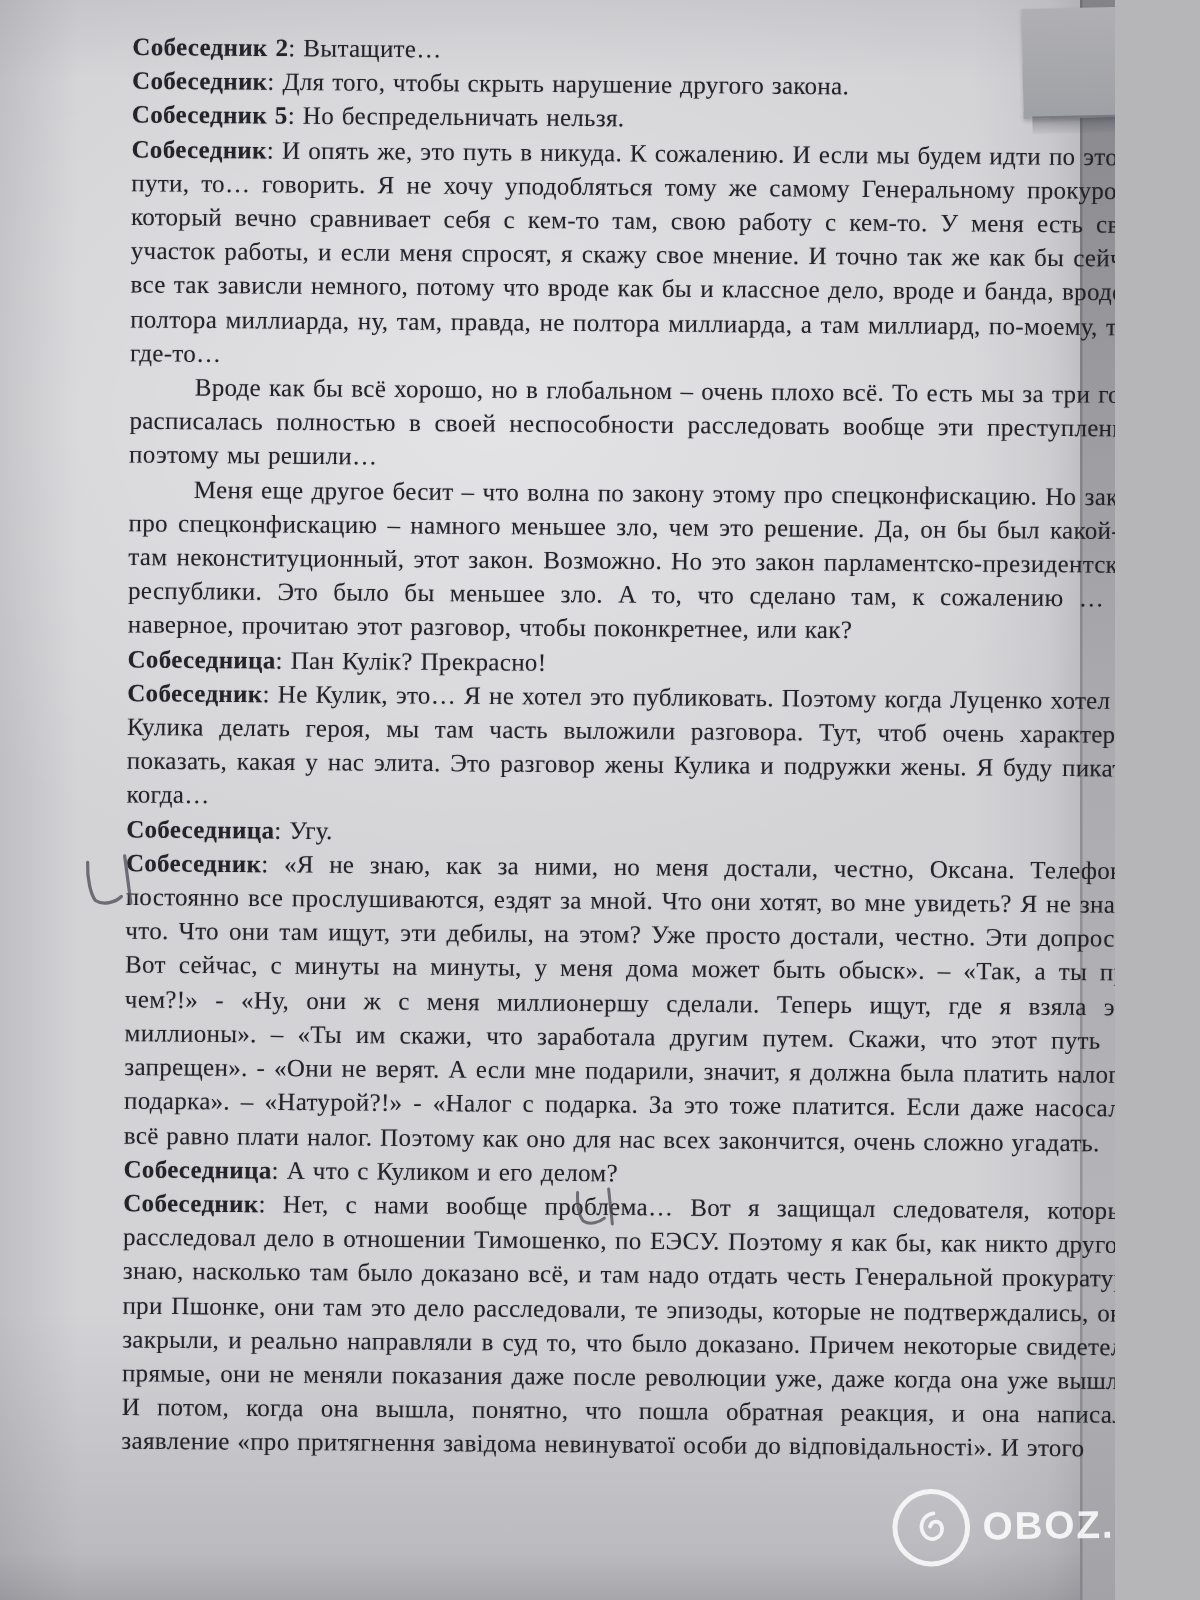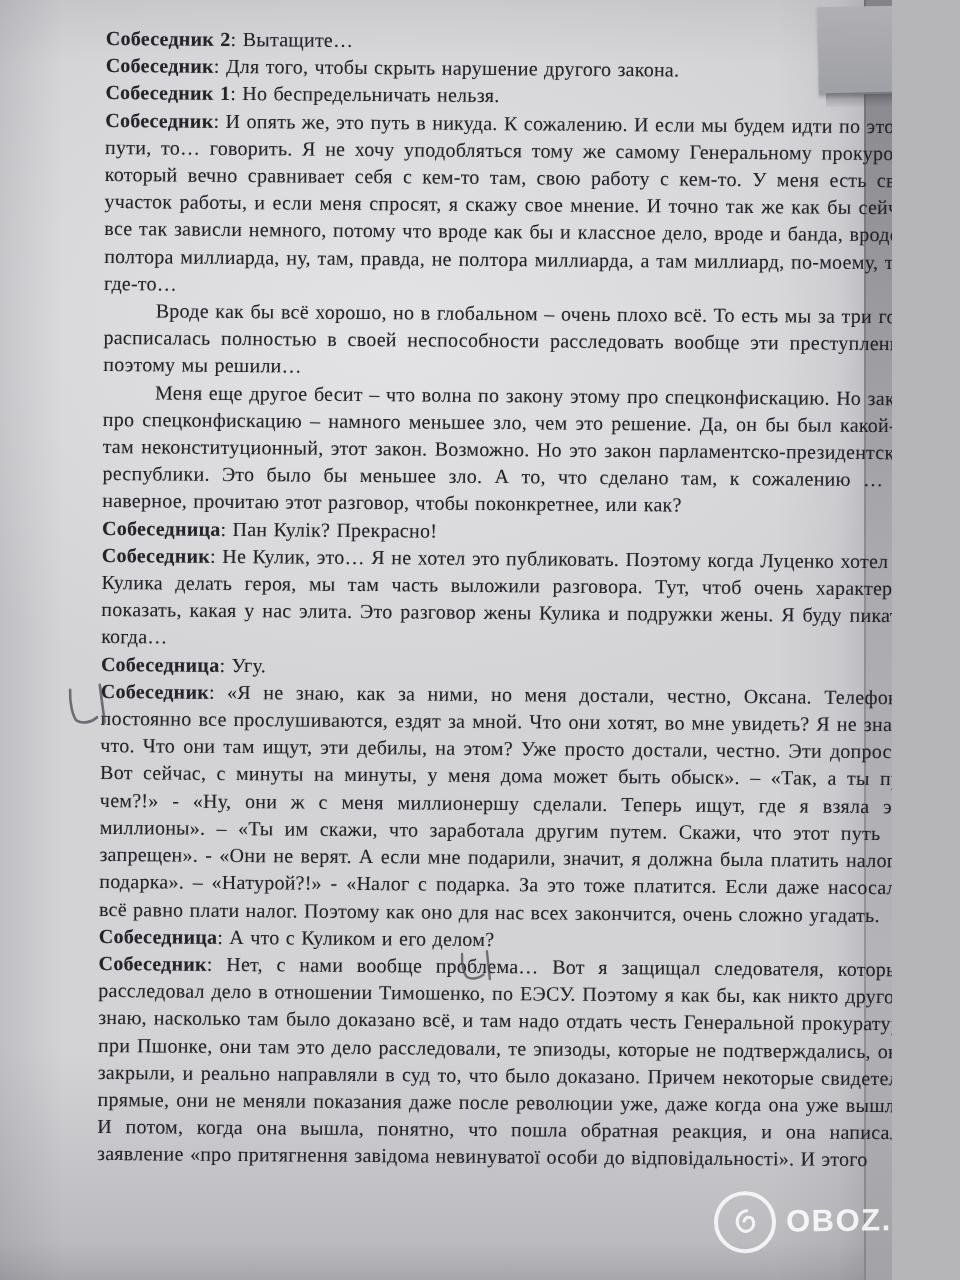--- a/index.html
+++ b/index.html
@@ -72,21 +72,21 @@
   <div class="right-edge"></div>
   <div class="tape"></div>
   <div class="tape-shadow"></div>
 
   <div class="transcript">
 
     <p class="para"><b class="speaker">Собеседник 2</b><span>: </span><span>Вытащите…</span></p>
 
     <p class="para"><b class="speaker">Собеседник</b><span>: </span><span>Для того, чтобы скрыть нарушение другого закона.</span></p>
 
-    <p class="para"><b class="speaker">Собеседник 1</b><span>: </span><span>Но беспредельничать нельзя.</span></p>
+    <p class="para"><b class="speaker">Собеседник 5</b><span>: </span><span>Но беспредельничать нельзя.</span></p>
 
     <p class="para"><b class="speaker">Собеседник</b><span>: </span><span>И опять же, это путь в никуда. К сожалению. И если мы будем идти по этому пути, то… говорить. Я не хочу уподобляться тому же самому Генеральному прокурору, который вечно сравнивает себя с кем-то там, свою работу с кем-то. У меня есть свой участок работы, и если меня спросят, я скажу свое мнение. И точно так же как бы сейчас все так зависли немного, потому что вроде как бы и классное дело, вроде и банда, вроде и полтора миллиарда, ну, там, правда, не полтора миллиарда, а там миллиард, по-моему, там где-то…</span></p>
 
     <p class="para indent"><span>Вроде как бы всё хорошо, но в глобальном – очень плохо всё. То есть мы за три года расписалась полностью в своей неспособности расследовать вообще эти преступления, поэтому мы решили…</span></p>
 
     <p class="para indent"><span>Меня еще другое бесит – что волна по закону этому про спецконфискацию. Но закон про спецконфискацию – намного меньшее зло, чем это решение. Да, он бы был какой-то там неконституционный, этот закон. Возможно. Но это закон парламентско-президентской республики. Это было бы меньшее зло. А то, что сделано там, к сожалению … Я, наверное, прочитаю этот разговор, чтобы поконкретнее, или как?</span></p>
 
     <p class="para"><b class="speaker">Собеседница</b><span>: </span><span>Пан Кулік? Прекрасно!</span></p>
 
     <p class="para"><b class="speaker">Собеседник</b><span>: </span><span>Не Кулик, это… Я не хотел это публиковать. Поэтому когда Луценко хотел из Кулика делать героя, мы там часть выложили разговора. Тут, чтоб очень характерно показать, какая у нас элита. Это разговор жены Кулика и подружки жены. Я буду пикать, когда…</span></p>

